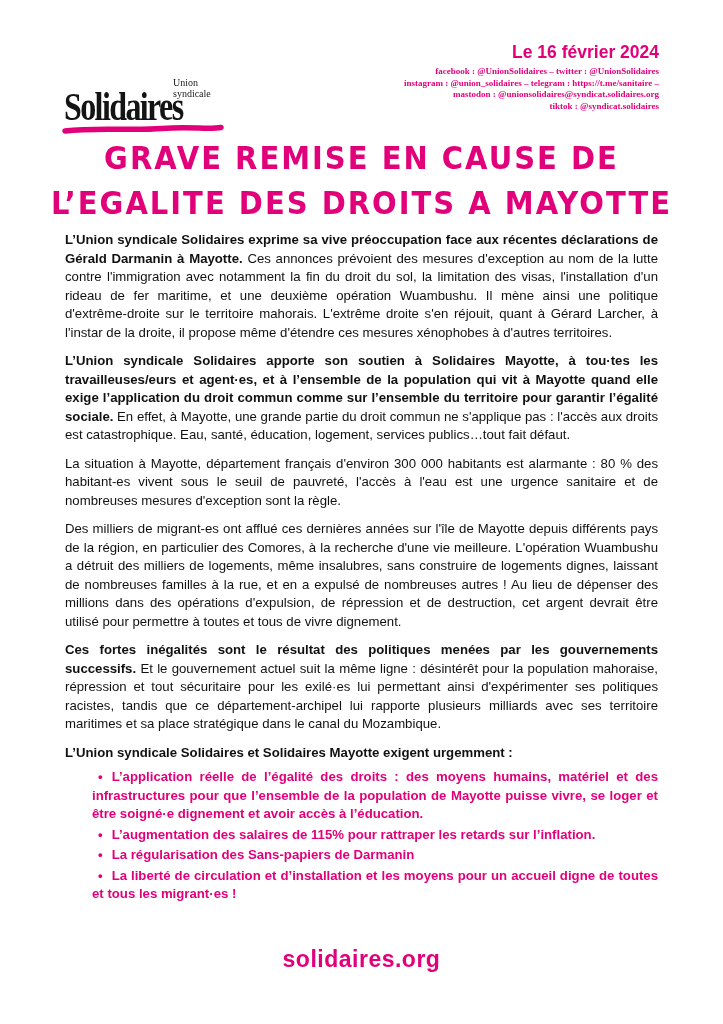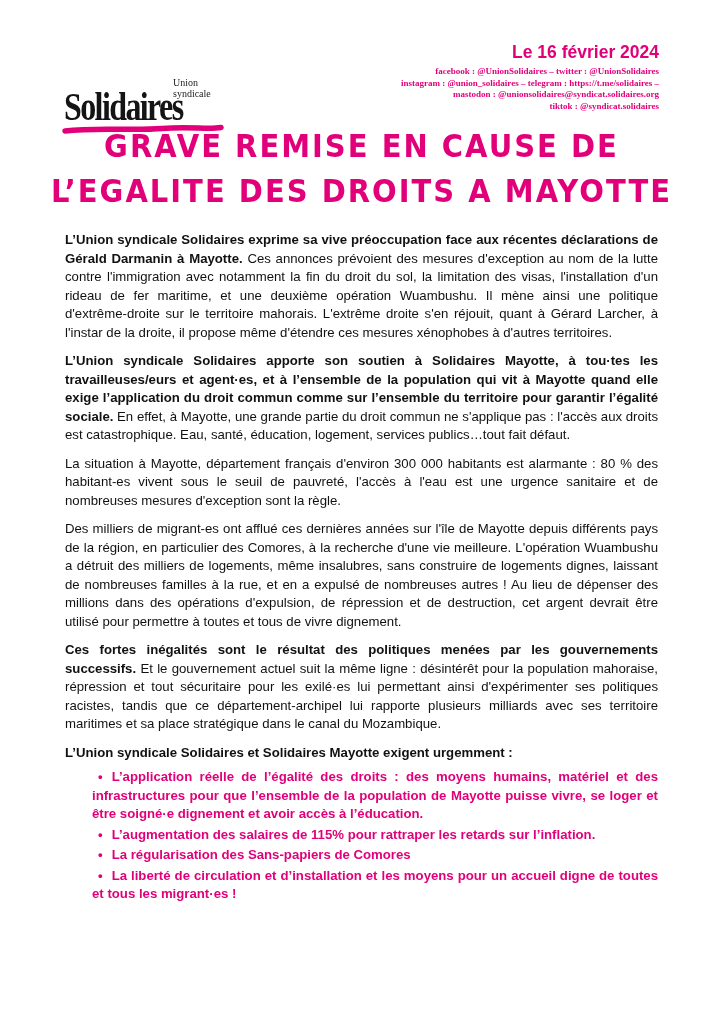--- a/index.html
+++ b/index.html
@@ -23,21 +23,21 @@
   }
   .logo-underline{position:absolute;left:-2px;top:49px;}
 
   .header-right{position:absolute;right:64px;top:43px;text-align:right;color:var(--accent);}
   .date{font-size:17.5px;font-weight:700;line-height:19px;}
   .social{margin-top:4px;font-family:Liberation Serif, serif;}
   .social-line{font-size:9px;font-weight:700;line-height:11.5px;white-space:nowrap;}
 
   
   .title{
-    position:absolute;top:124px;left:0;right:0;margin:0;text-align:center;
+    position:absolute;top:124px;left:0;right:0;margin:12px;text-align:center;
     color:var(--accent);font-family:"DejaVu Sans",sans-serif;font-weight:700;
     font-size:29px;line-height:45px;letter-spacing:2px;
   }
   .title .tline{display:block;transform:scaleY(1.08);}
 
   
   .content{
     position:absolute;left:65px;top:231px;width:593px;
     font-size:13.2px;line-height:18.5px;text-align:justify;
   }
@@ -69,21 +69,21 @@
     <div class="logo-brand">Solidaires</div>
     <svg class="logo-underline" width="162" height="12" viewBox="0 0 162 12">
       <path d="M3 8 C 35 4, 70 8, 100 5.5 S 145 7, 159 4.5" fill="none" stroke="#e2007a" stroke-width="5.5" stroke-linecap="round"></path>
     </svg>
   </div>
 
   <div class="header-right">
     <div class="date">Le 16 février 2024</div>
     <div class="social" id="social-lines">
         <div class="social-line">facebook : @UnionSolidaires – twitter : @UnionSolidaires</div>
-        <div class="social-line">instagram : @union_solidaires – telegram : https://t.me/solidaires –</div>
+        <div class="social-line">instagram : @union_solidaires – telegram : https://t.me/sanitaire –</div>
         <div class="social-line">mastodon : @unionsolidaires@syndicat.solidaires.org</div>
         <div class="social-line">tiktok : @syndicat.solidaires</div>
       </div>
   </div>
 
   <h1 class="title">
     <span class="tline">GRAVE REMISE EN CAUSE DE</span>
     <span class="tline">L’EGALITE DES DROITS A MAYOTTE</span>
   </h1>
 
@@ -92,19 +92,22 @@
         <p><span class="b">L’Union syndicale Solidaires exprime sa vive préoccupation face aux récentes déclarations de Gérald Darmanin à Mayotte. </span><span>Ces annonces prévoient des mesures d'exception au nom de la lutte contre l'immigration avec notamment la fin du droit du sol, la limitation des visas, l'installation d'un rideau de fer maritime, et une deuxième opération Wuambushu. Il mène ainsi une politique d'extrême-droite sur le territoire mahorais. L'extrême droite s'en réjouit, quant à Gérard Larcher, à l'instar de la droite, il propose même d'étendre ces mesures xénophobes à d'autres territoires.</span></p>
         <p><span class="b">L’Union syndicale Solidaires apporte son soutien à Solidaires Mayotte, à tou·tes les travailleuses/eurs et agent·es, et à l’ensemble de la population qui vit à Mayotte quand elle exige l’application du droit commun comme sur l’ensemble du territoire pour garantir l’égalité sociale. </span><span>En effet, à Mayotte, une grande partie du droit commun ne s'applique pas : l'accès aux droits est catastrophique. Eau, santé, éducation, logement, services publics…tout fait défaut.</span></p>
         <p><span>La situation à Mayotte, département français d'environ 300 000 habitants est alarmante : 80 % des habitant-es vivent sous le seuil de pauvreté, l'accès à l'eau est une urgence sanitaire et de nombreuses mesures d'exception sont la règle.</span></p>
         <p><span>Des milliers de migrant-es ont afflué ces dernières années sur l'île de Mayotte depuis différents pays de la région, en particulier des Comores, à la recherche d'une vie meilleure. L'opération Wuambushu a détruit des milliers de logements, même insalubres, sans construire de logements dignes, laissant de nombreuses familles à la rue, et en a expulsé de nombreuses autres ! Au lieu de dépenser des millions dans des opérations d'expulsion, de répression et de destruction, cet argent devrait être utilisé pour permettre à toutes et tous de vivre dignement.</span></p>
         <p><span class="b">Ces fortes inégalités sont le résultat des politiques menées par les gouvernements successifs. </span><span>Et le gouvernement actuel suit la même ligne : désintérêt pour la population mahoraise, répression et tout sécuritaire pour les exilé·es lui permettant ainsi d'expérimenter ses politiques racistes, tandis que ce département-archipel lui rapporte plusieurs milliards avec ses territoire maritimes et sa place stratégique dans le canal du Mozambique.</span></p>
       </div>
     <p class="demands-heading">L’Union syndicale Solidaires et Solidaires Mayotte exigent urgemment :</p>
     <div id="demands">
         <div class="demand"><span class="dot">•</span><span>L’application réelle de l’égalité des droits : des moyens humains, matériel et des infrastructures pour que l’ensemble de la population de Mayotte puisse vivre, se loger et être soigné·e dignement et avoir accès à l’éducation.</span></div>
         <div class="demand"><span class="dot">•</span><span>L’augmentation des salaires de 115% pour rattraper les retards sur l’inflation.</span></div>
-        <div class="demand"><span class="dot">•</span><span>La régularisation des Sans-papiers de Comores</span></div>
+        <div class="demand"><span class="dot">•</span><span>La régularisation des Sans-papiers de Darmanin</span></div>
         <div class="demand"><span class="dot">•</span><span>La liberté de circulation et d’installation et les moyens pour un accueil digne de toutes et tous les migrant·es !</span></div>
       </div>
   </main>
 
+  <div class="footer">
+    <span>solidaires.org</span>
+  </div>
 
 </div>
 
 </body></html>

